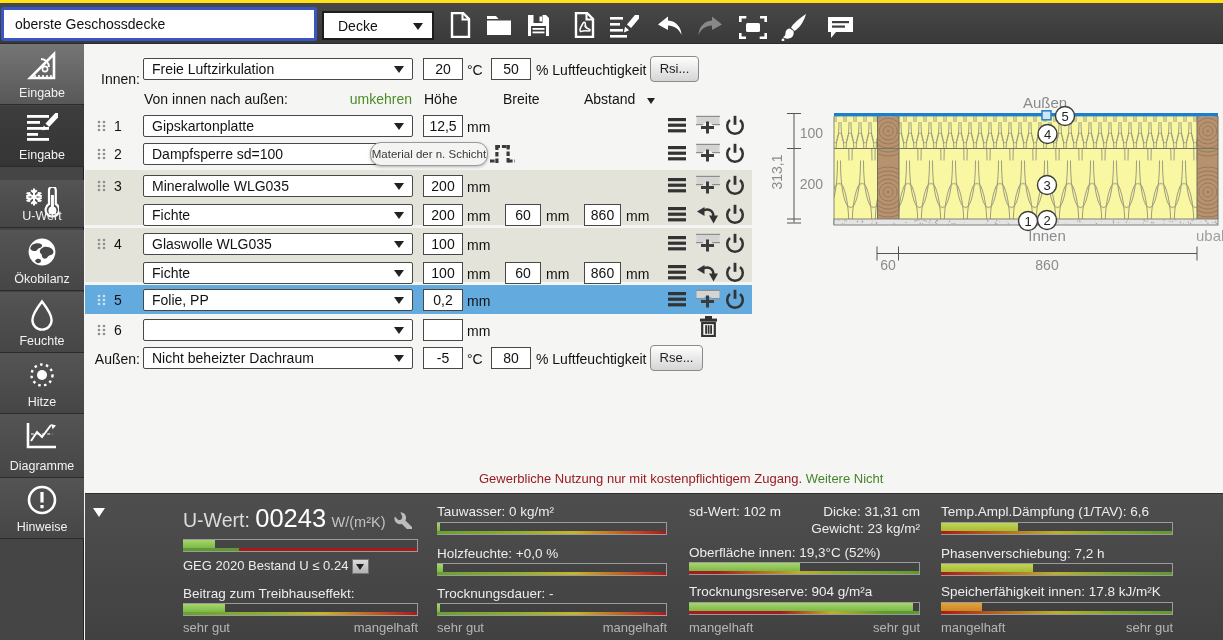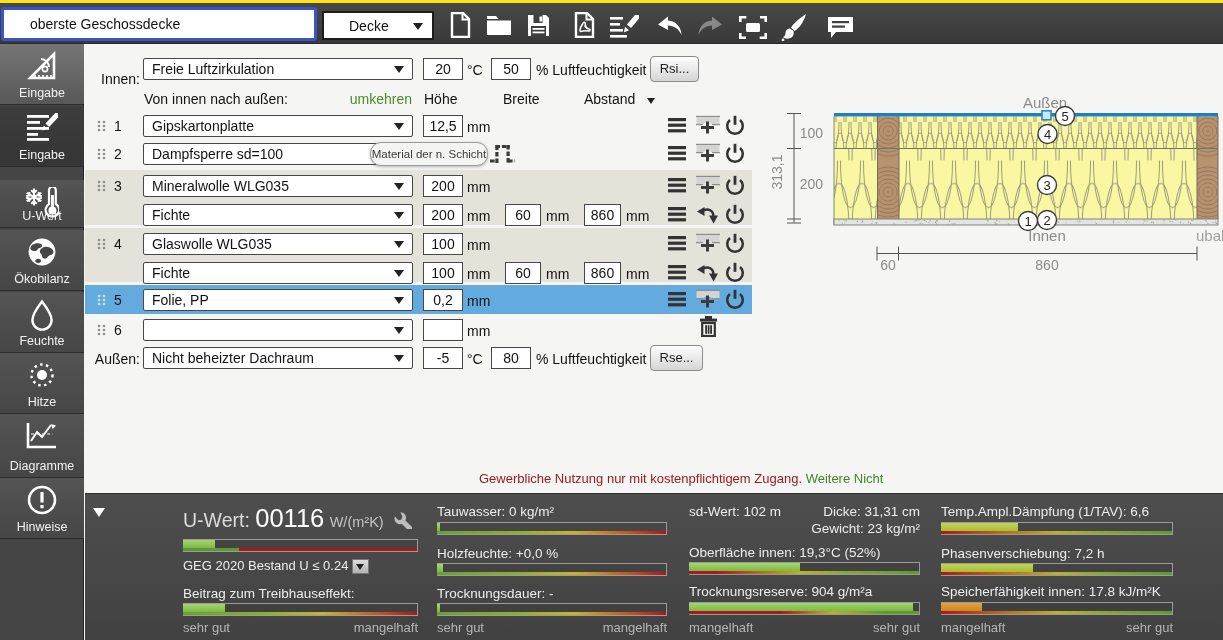--- a/index.html
+++ b/index.html
@@ -2,22 +2,22 @@
 <html><head><meta charset="utf-8">
 <style>
 *{margin:0;padding:0;box-sizing:border-box;}
 html,body{width:1223px;height:640px;overflow:hidden;}
 body{font-family:"Liberation Sans",sans-serif;background:#f5f5f4;}
 #page{position:relative;width:1223px;height:640px;}
 .abs{position:absolute;}
 
 #top{position:absolute;left:0;top:0;width:1223px;height:44px;background:linear-gradient(#484848,#393939);border-top:3px solid #ffe215;border-bottom:1px solid #2b2b2b;}
 #top svg{position:absolute;}
-#tname{position:absolute;left:1px;top:4px;width:316px;height:34px;border:3px solid #3a55c4;border-radius:3px;background:#fff;font-size:14px;color:#111;line-height:29px;padding-left:26px;}
-#tsel{position:absolute;left:322px;top:8px;width:112px;height:29px;background:#fff;border:2px solid #1d1d1d;font-size:14px;color:#111;line-height:26px;padding-left:25px;}
+#tname{position:absolute;left:1px;top:4px;width:316px;height:34px;border:3px solid #3a55c4;border-radius:3px;background:#fff;font-size:14px;color:#111;line-height:29px;padding-left:11px;}
+#tsel{position:absolute;left:322px;top:8px;width:112px;height:29px;background:#fff;border:2px solid #1d1d1d;font-size:14px;color:#111;line-height:26px;padding-left:14px;}
 #tsel .car{position:absolute;right:9px;top:10px;width:0;height:0;border:5px solid transparent;border-top:7px solid #1d1d1d;}
 
 #side{position:absolute;left:0;top:44px;width:84px;height:596px;background:#454545;border-right:1px solid #222;}
 .si{position:absolute;left:0;width:84px;height:62px;border-bottom:1px solid #2b2b2b;background:linear-gradient(#545454,#464646);padding-left:32px;}
 .si.first{background:linear-gradient(#757575,#585858);}
 .si.act{background:linear-gradient(#3d3d3d,#353535);}
 .si .lab{position:absolute;left:0;bottom:4px;width:100%;text-align:center;font-size:12.5px;color:#f2f2f2;}
 .si svg{position:absolute;left:50%;transform:translateX(-50%);top:7px;}
 
 .dd{position:absolute;width:270px;height:22px;background:#fff;border:1px solid #484848;border-radius:2px;font-size:14px;color:#121212;line-height:20px;padding-left:8px;white-space:nowrap;}
@@ -700,21 +700,21 @@
 <g font-size="13" fill="#222" font-family="Liberation Sans" text-anchor="middle">
 <text x="258" y="135.5">1</text>
         <text x="277" y="134.5">2</text>
         <text x="277" y="99.5">3</text>
         <text x="277.5" y="48.5">4</text>
         <text x="295" y="30.5">5</text>
 </g>
 </svg>
 <div id="panel"></div>
 <span style="position:absolute;left:93px;top:508px;width:0;height:0;border:6.5px solid transparent;border-top:9px solid #fff"></span>
-<div class="pt" style="left:183px;top:504px;font-size:19.5px;color:#dcdcdc">U-Wert: <span style="font-size:25.5px;color:#fff">00116</span> <span style="font-size:14.5px;color:#c2c2c2">W/(m²K)</span></div>
+<div class="pt" style="left:183px;top:504px;font-size:19.5px;color:#dcdcdc">U-Wert: <span style="font-size:25.5px;color:#fff">00243</span> <span style="font-size:14.5px;color:#c2c2c2">W/(m²K)</span></div>
 <svg style="position:absolute;left:394px;top:511px" width="18" height="18" viewBox="0 0 18 18">
       <g transform="scale(-1,1) translate(-20,0)">
         <path d="M13.6,1.2 a5.6,5.6 0 0 0 -5,8.3 L1.4,16.7 a2.5,2.5 0 0 0 3.5,3.5 L12.1,13 a5.6,5.6 0 0 0 7,-7.4 l-3.6,3.6 -3,-0.8 -0.8,-3 z" fill="#bdbdbd"></path>
       </g>
     </svg>
 <div class="bar" style="left:183px;top:539px;width:235px">
  <div class="fill" style="width:32px"></div>
  <div class="sc" style="background:linear-gradient(90deg,#5f9931 0 24%,#a61b1b 24%)"></div>
 </div>
 <div class="pt" style="left:183px;top:558px;font-size:13px">GEG 2020 Bestand U ≤ 0.24</div>

